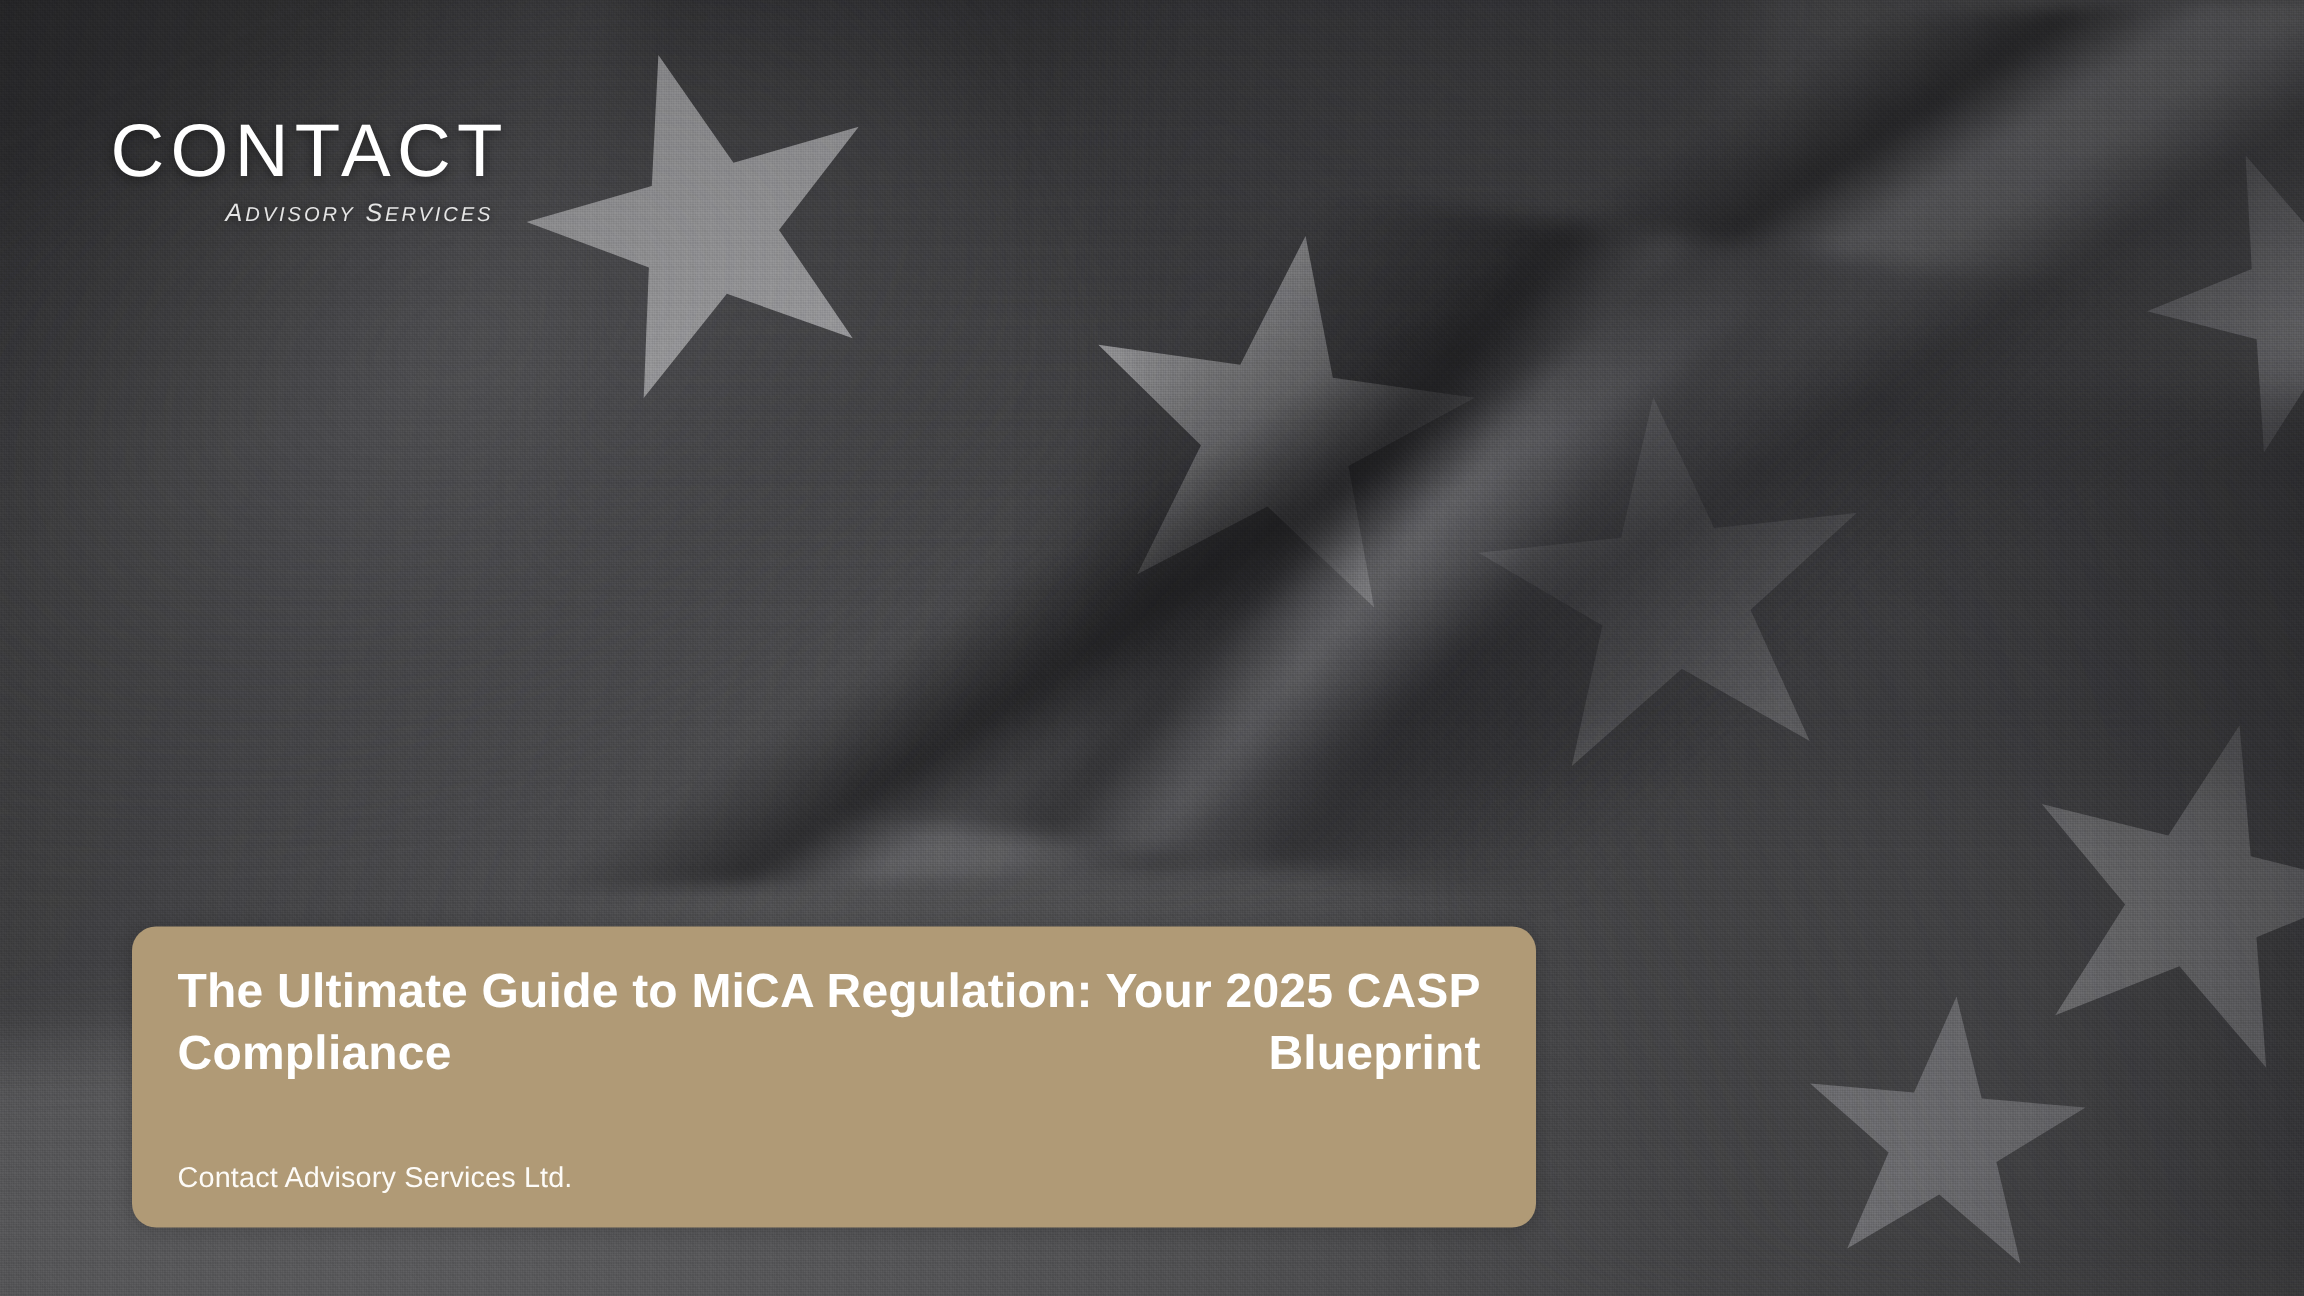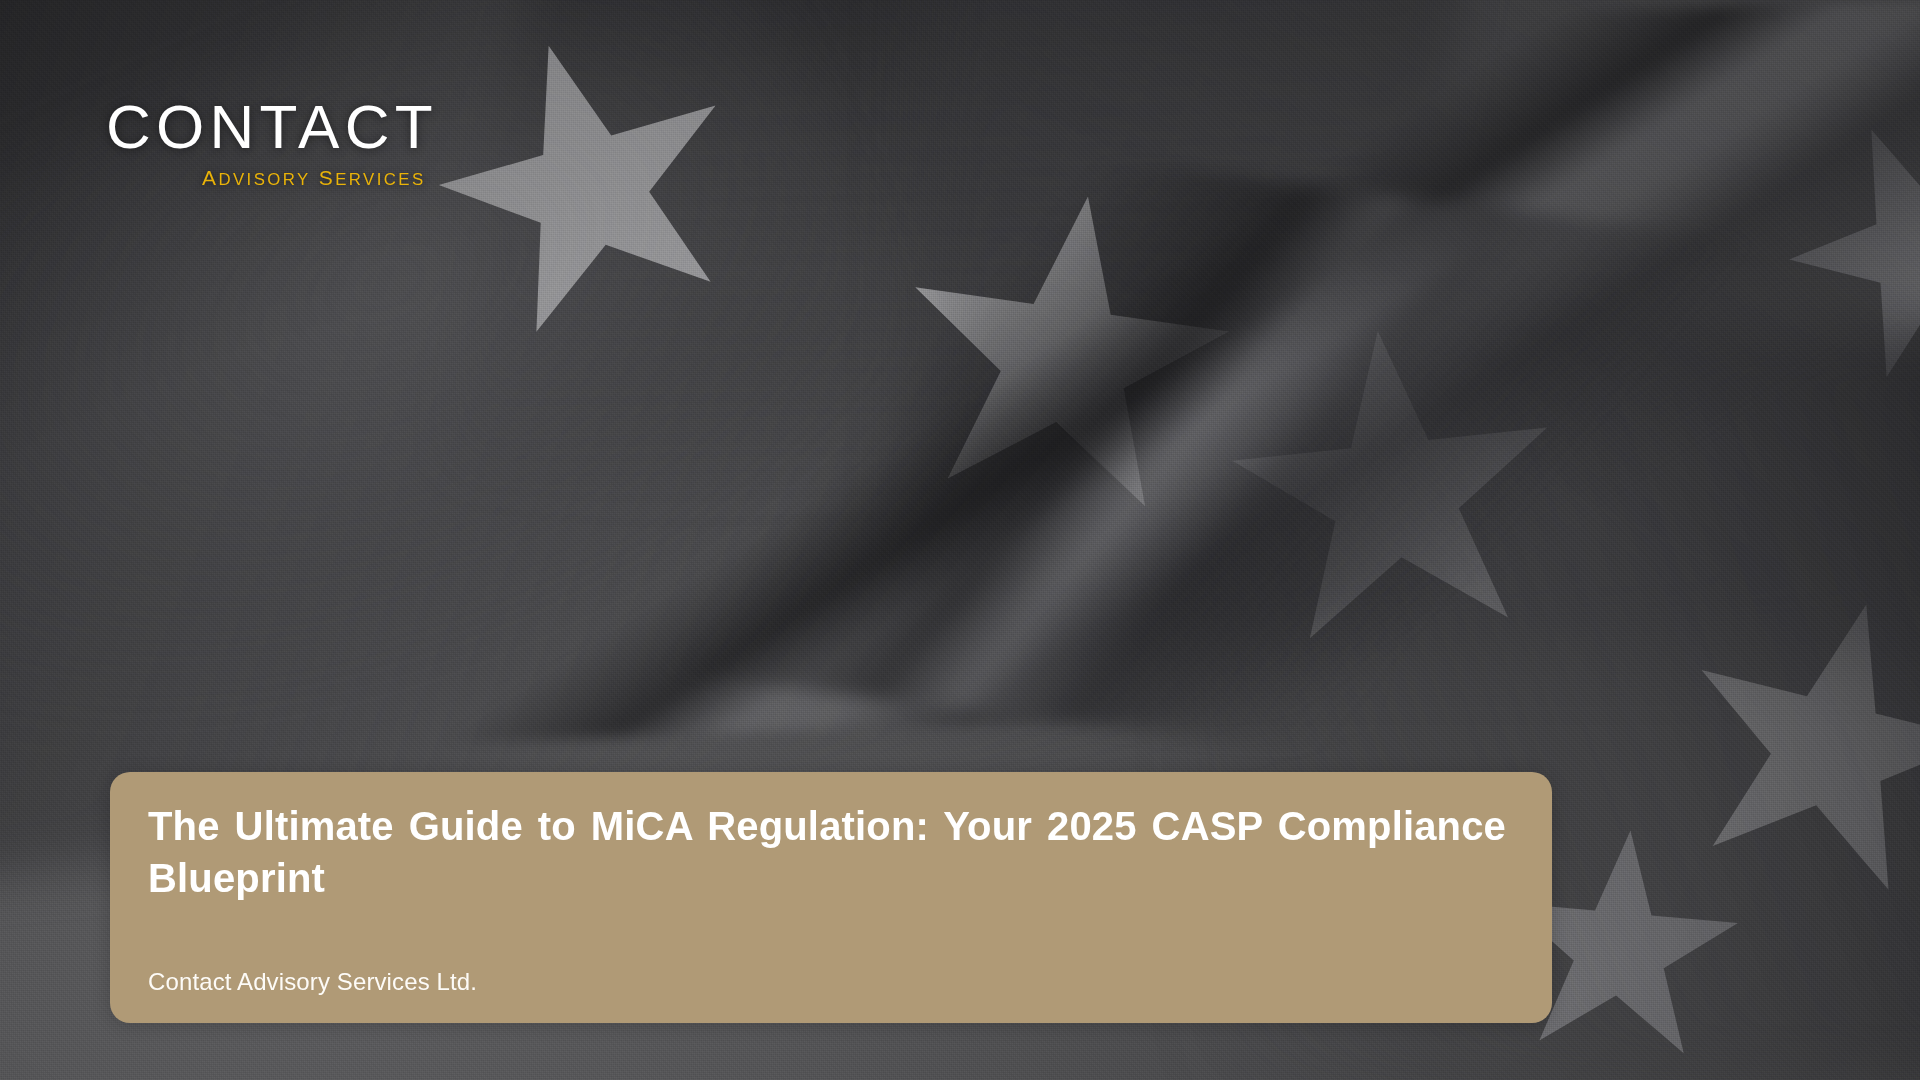--- a/index.html
+++ b/index.html
@@ -122,52 +122,53 @@
   
   .vignette {
     position:absolute; inset:0;
     background:radial-gradient(ellipse 120% 110% at 40% 70%, rgba(0,0,0,0) 40%, rgba(0,0,0,.22) 78%, rgba(0,0,0,.40) 100%);
     pointer-events:none;
   }
 
   
   .logo-block {
     position:absolute;
-    left:106px; top:96px;
+    left:92px; top:96px;
     z-index:20;
   }
   .logo-word {
     font-family:"Liberation Sans", sans-serif;
     font-size:62px;
     font-weight:300;
     letter-spacing:.085em;
     color:#ffffff;
     line-height:1;
     white-space:nowrap;
     text-shadow:0 1px 10px rgba(0,0,0,.45);
   }
   .logo-tag {
     margin-top:9px;
     margin-left:96px;
     font-family:"Liberation Sans", sans-serif;
     font-size:21px;
     font-weight:400;
     letter-spacing:.115em;
-    color:#eab308;
+    color:#e5e5e5;
     line-height:1;
     white-space:nowrap;
     text-shadow:0 1px 7px rgba(0,0,0,.5);
+    font-style:italic;
   }
   .logo-tag .sc { font-size:.80em; }
 
   
   .title-banner {
     position:absolute;
     left:110px; top:772px;
-    width:1442px;
+    width:1170px;
     padding:28px 46px 26px 38px;
     background:#b09a76;
     border-radius:20px;
     z-index:30;
     box-shadow:0 2px 18px rgba(0,0,0,.18);
   }
   .banner-title {
     font-family:"Liberation Sans", sans-serif;
     font-size:40px;
     font-weight:700;

